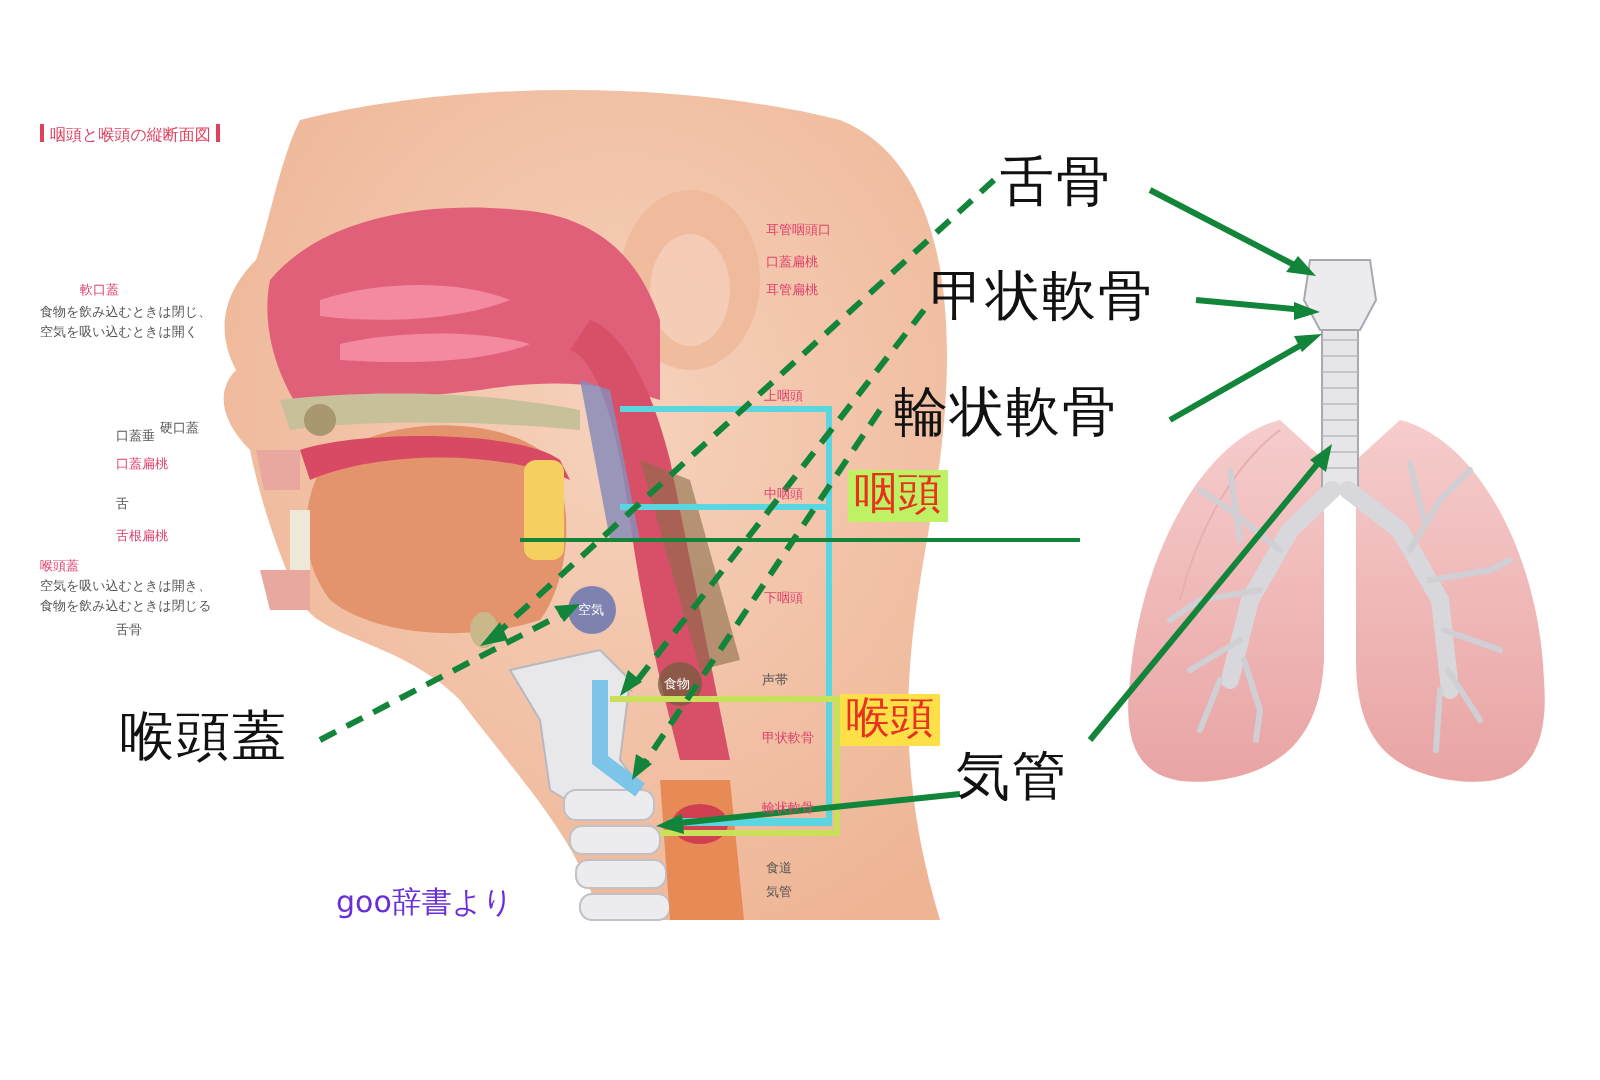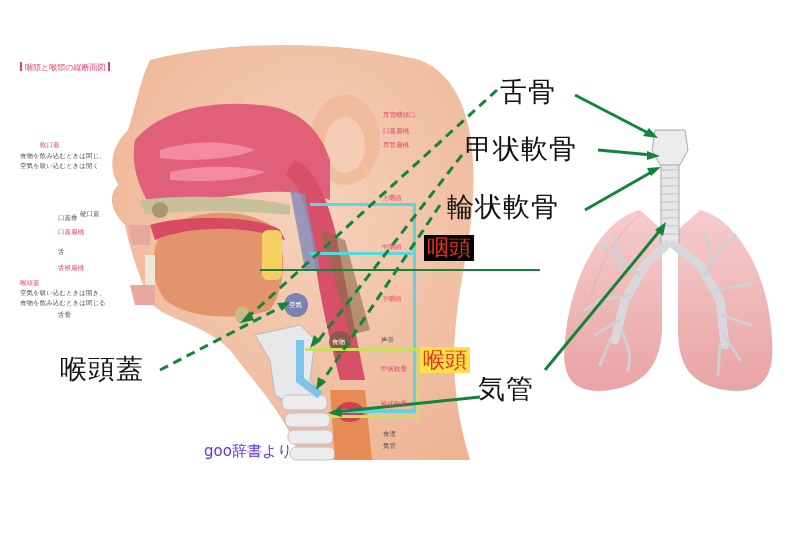--- a/index.html
+++ b/index.html
@@ -173,16 +173,16 @@
 
 <div class="small-label" style="left:289px;top:301px;color:#fff;text-align:right;">空気</div>
 <div class="small-label" style="left:332px;top:338px;color:#fff;">食物</div>
 
 <div class="big-label" style="left:500px;top:78px;">舌骨</div>
 <div class="big-label" style="left:465px;top:135px;">甲状軟骨</div>
 <div class="big-label" style="left:447px;top:193px;">輪状軟骨</div>
 <div class="big-label" style="left:60px;top:355px;">喉頭蓋</div>
 <div class="big-label" style="left:478px;top:375px;">気管</div>
 
-<div class="tag-box" style="left:424px;top:235px;background:#000000;">咽頭</div>
+<div class="tag-box" style="left:424px;top:235px;background:#bef264;">咽頭</div>
 <div class="tag-box" style="left:420px;top:347px;background:#fde047;">喉頭</div>
 
-<div class="credit" style="left:168px;top:442px;margin-left:36px;">goo辞書より</div>
+<div class="credit" style="left:168px;top:442px;">goo辞書より</div>
 
 </body></html>

